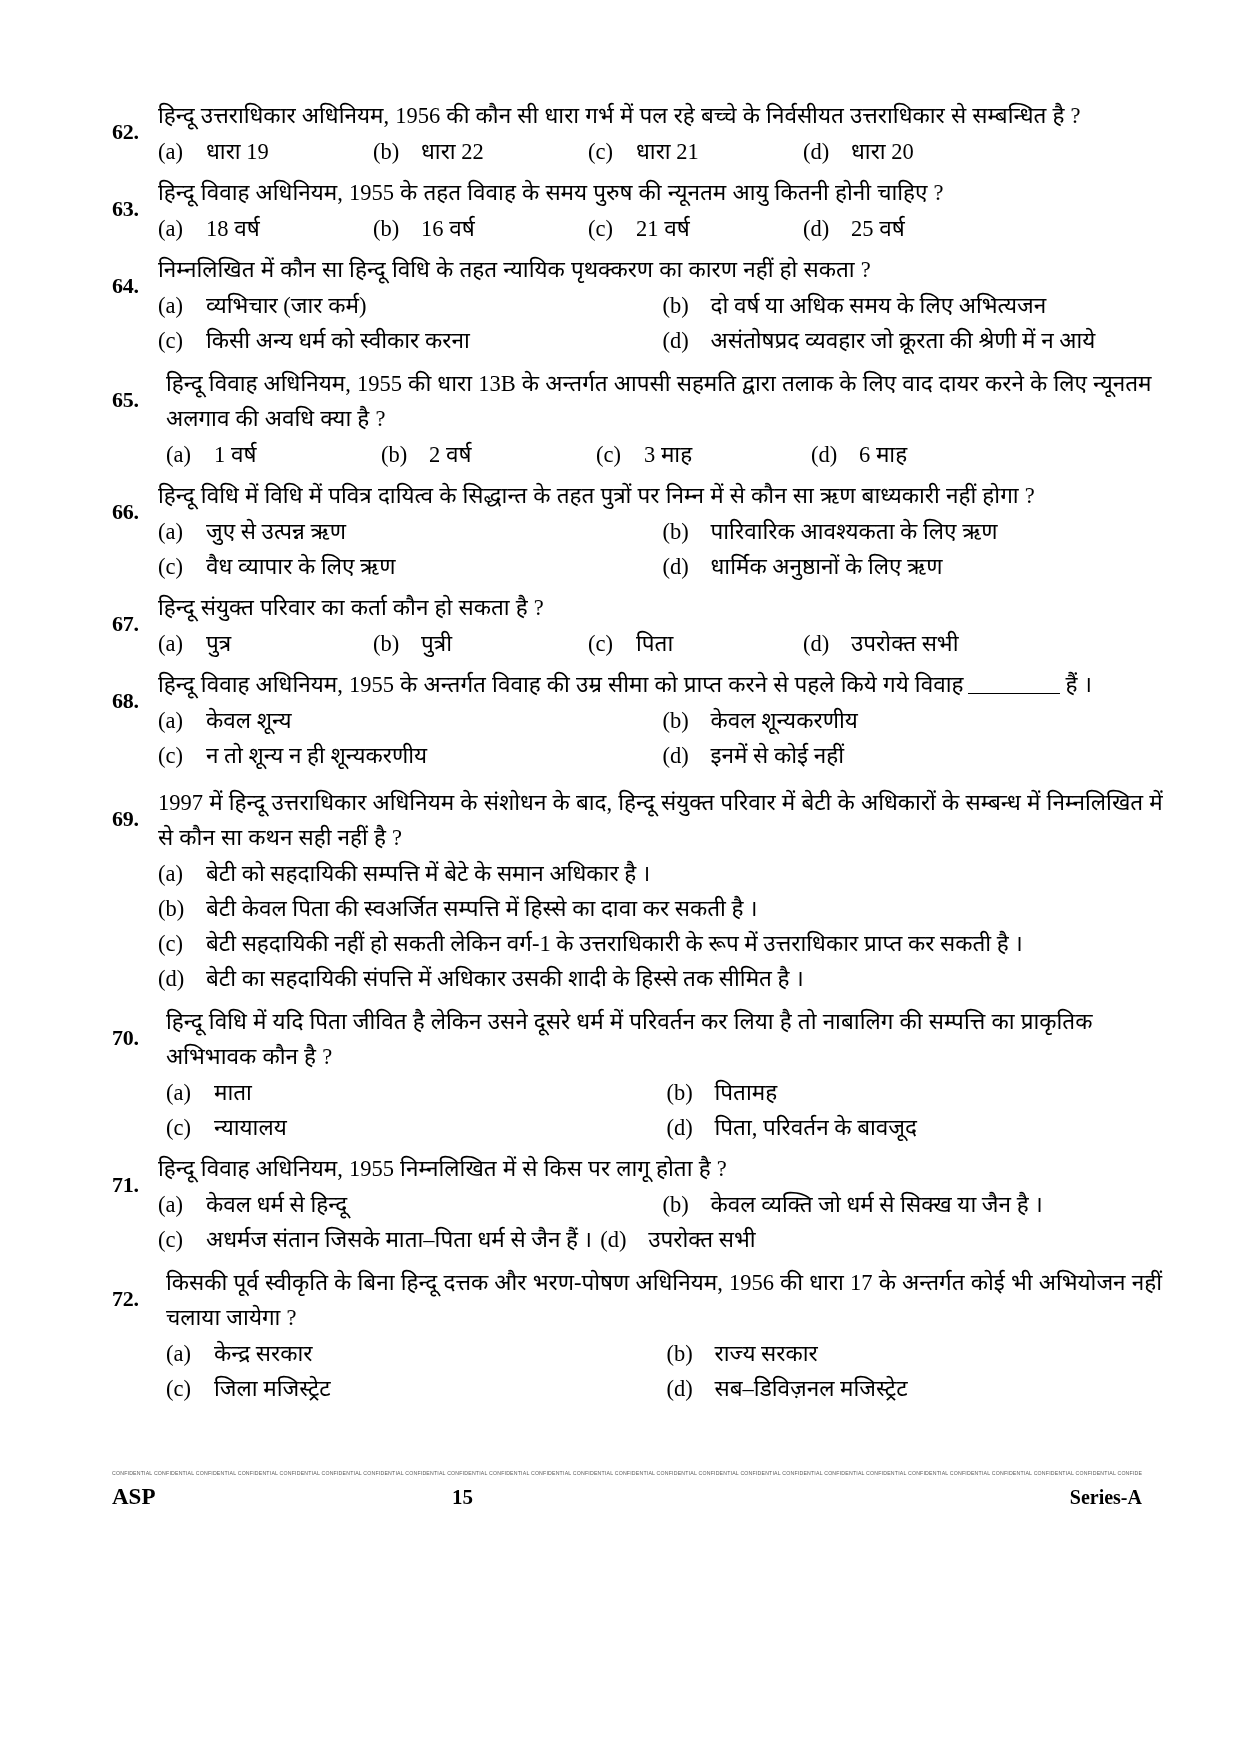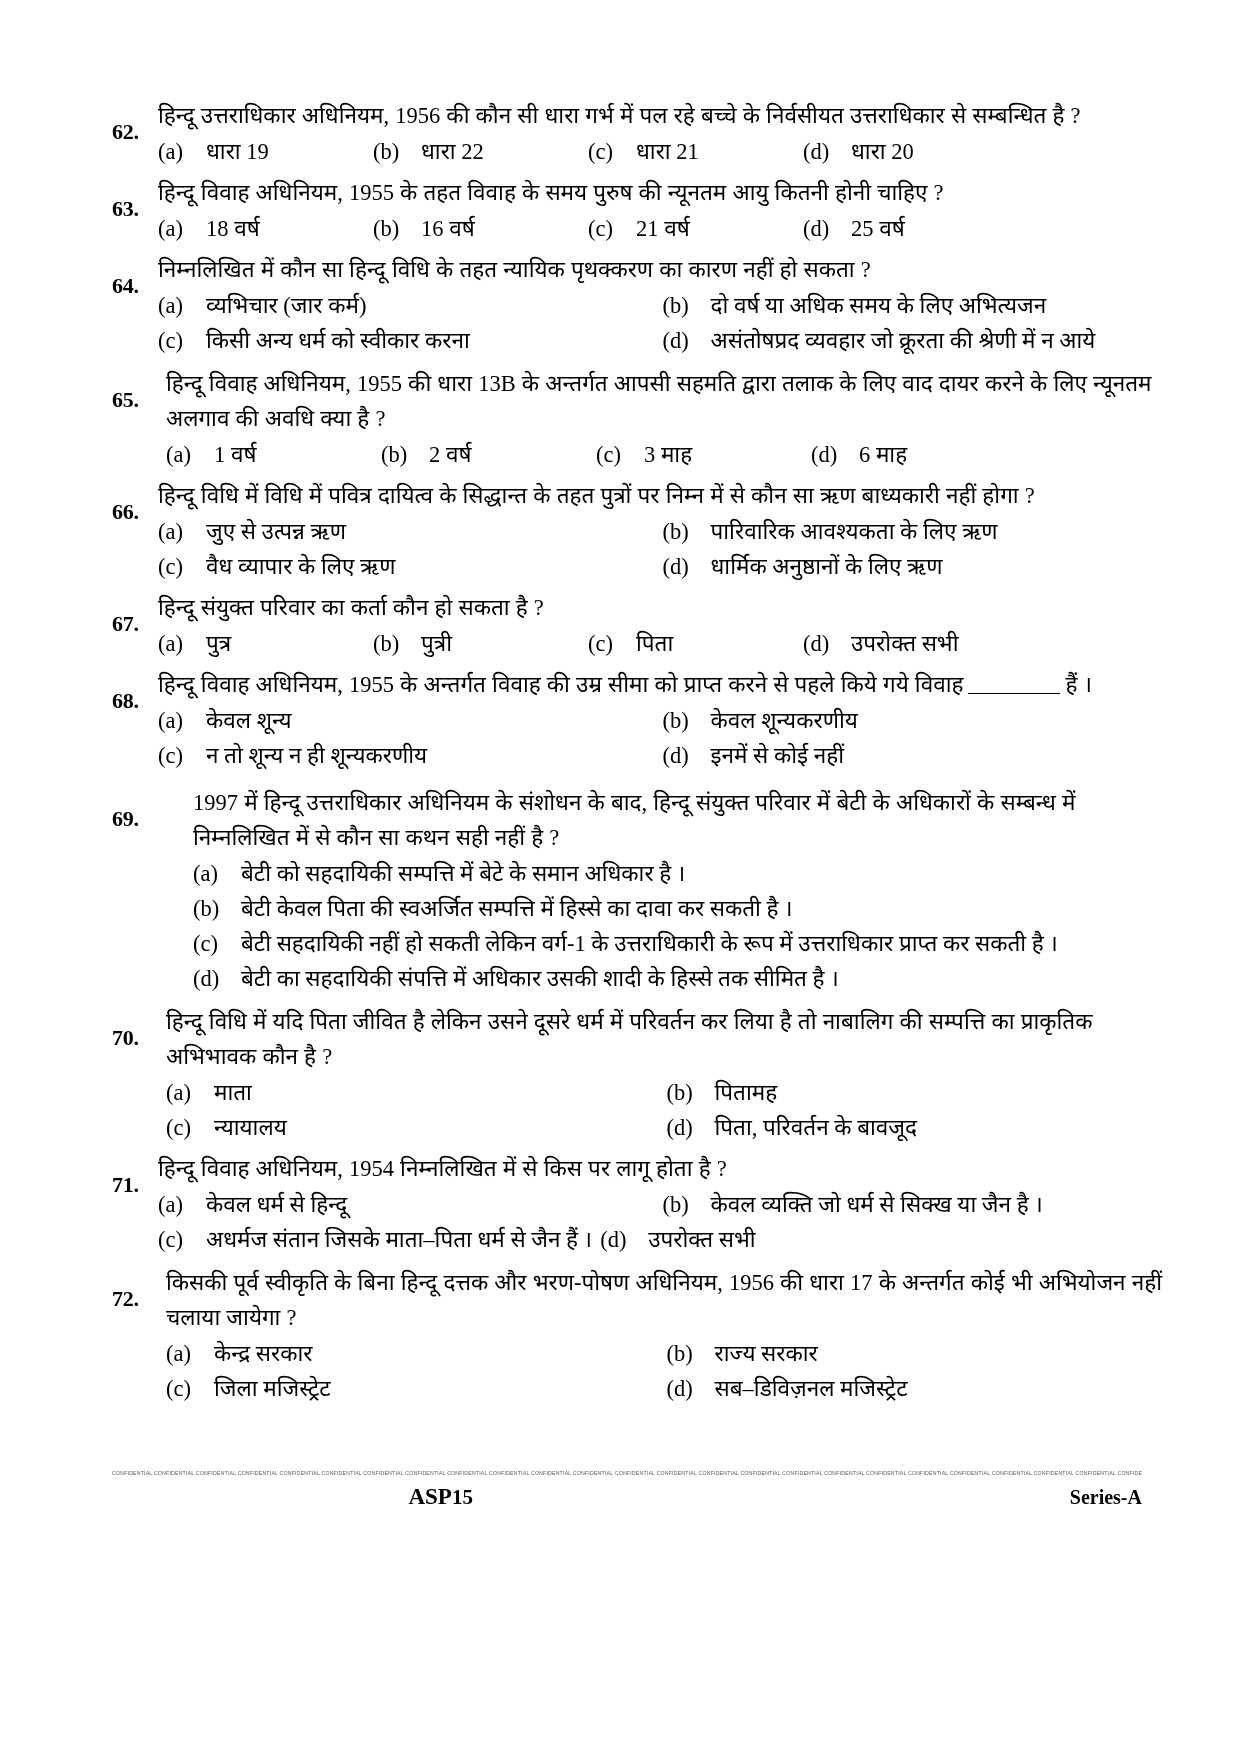--- a/index.html
+++ b/index.html
@@ -109,21 +109,21 @@
     display: flex;
   }
   .blank-line {
     display: inline-block;
     width: 92px;
     border-bottom: 1.6px solid #000;
     margin: 0 5px -2px 5px;
     height: 18px;
   }
   .sp-top-8 { margin-top: 8px; gap: 8px; }
-  .sp-top-12 { margin-top: 12px; gap: 35px; }
+  .sp-top-12 { margin-top: 12px; }
 
   
   .footer {
     position: absolute;
     left: 112px;
     top: 1468px;
     width: 1030px;
   }
   .conf-strip {
     width: 100%;
@@ -137,21 +137,21 @@
     line-height: 11px;
   }
   .footer-row {
     display: flex;
     flex-direction: row;
     align-items: baseline;
     margin-top: 5px;
     font-weight: bold;
     font-size: 23px;
   }
-  .footer-left { flex: 0 0 33%; text-align: right; }
+  .footer-left { flex: 0 0 33%; text-align: left; }
   .footer-center { flex: 0 0 34%; text-align: left; font-size: 21px; }
   .footer-right { flex: 0 0 33%; text-align: right; font-size: 20px; }
 </style>
 </head>
 <body>
 
 <div class="page">
 
   <div class="content">
 
@@ -376,21 +376,21 @@
             <span class="opt-tag">(d)</span>
             <span class="opt-text">पिता, परिवर्तन के बावजूद</span>
           </div>
         </div>
       </div>
     </div>
 
     <div class="q-block">
       <div class="q-num">71.</div>
       <div class="q-body">
-        <div class="q-text">हिन्दू विवाह अधिनियम, 1954 निम्नलिखित में से किस पर लागू होता है ?</div>
+        <div class="q-text">हिन्दू विवाह अधिनियम, 1955 निम्नलिखित में से किस पर लागू होता है ?</div>
         <div class="opts-2">
           <div class="opt">
             <span class="opt-tag">(a)</span>
             <span class="opt-text">केवल धर्म से हिन्दू</span>
           </div>
           <div class="opt">
             <span class="opt-tag">(b)</span>
             <span class="opt-text">केवल व्यक्ति जो धर्म से सिक्ख या जैन है ।</span>
           </div>
         </div>

